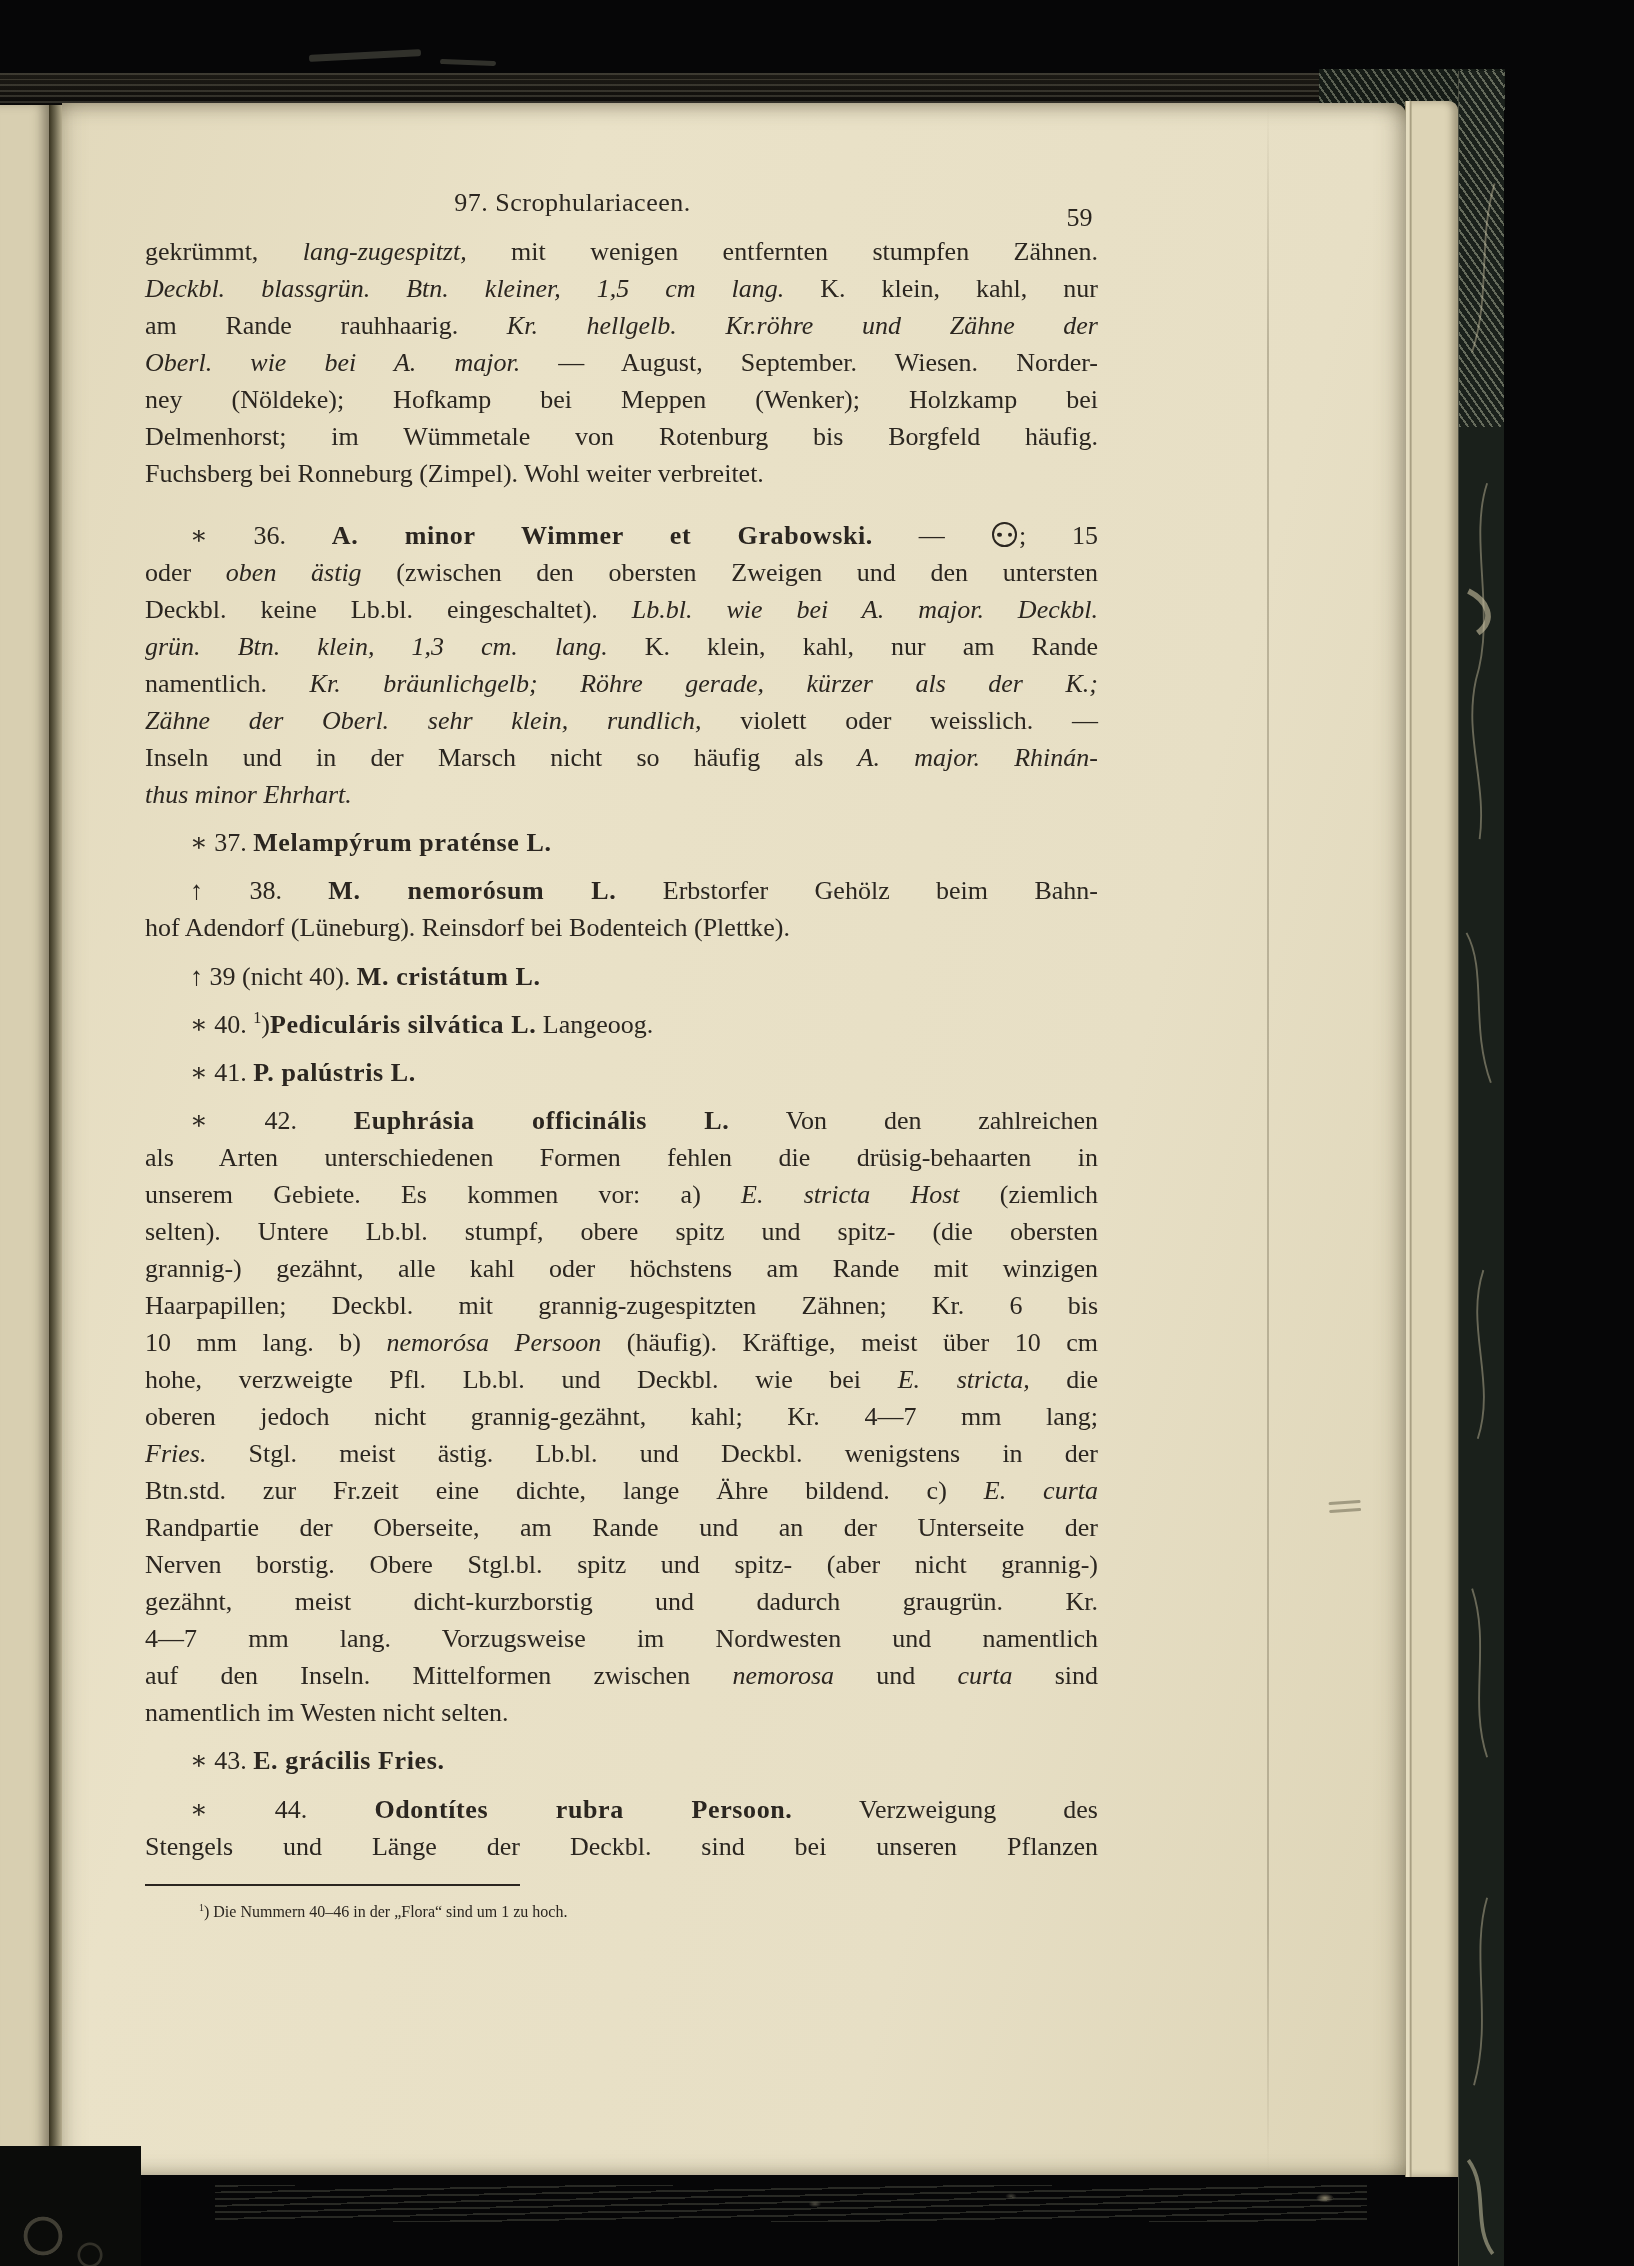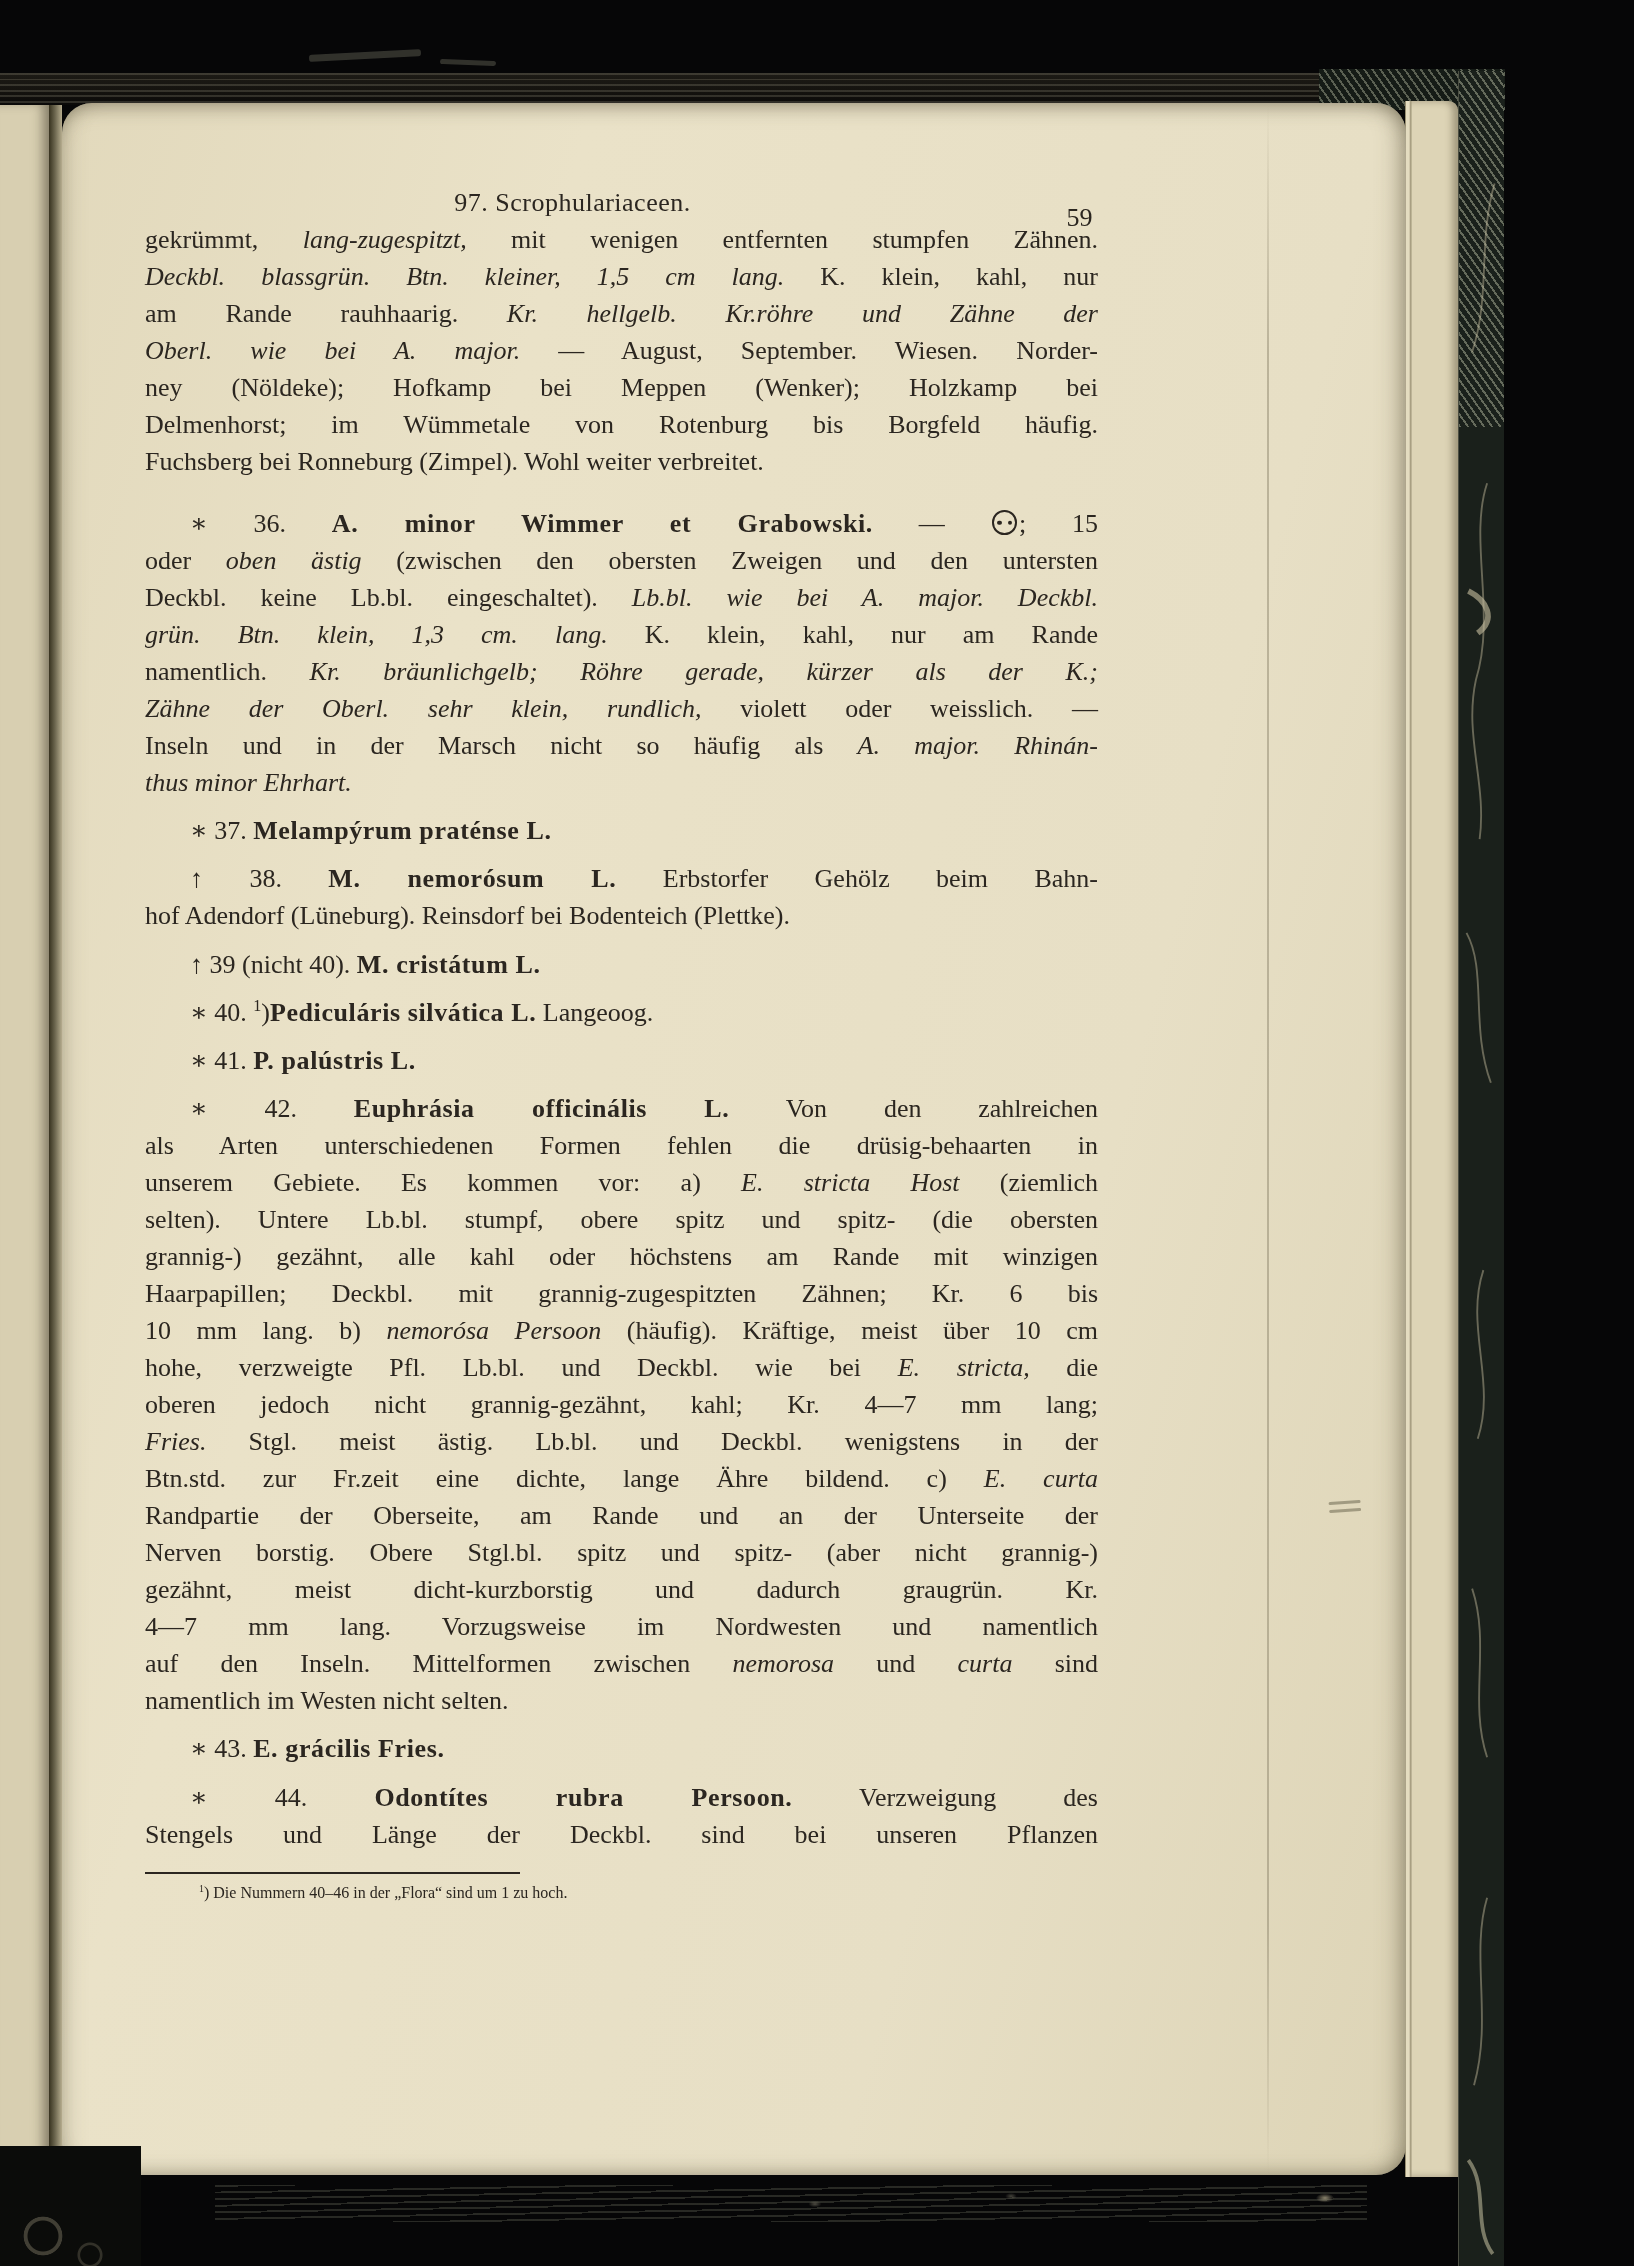--- a/index.html
+++ b/index.html
@@ -56,21 +56,20 @@
 
   .page-main{
     position:absolute;left:62px;top:103px;width:1344px;height:2072px;
     background:linear-gradient(105deg,#e2d9bc 0%,#eae2c8 28%,#e7dfc5 70%,#ddd4b6 100%);
     box-shadow:
       inset -17px 0 24px -13px rgba(90,82,60,.55),
       inset 0 15px 22.5px -15px rgba(90,82,60,.6),
       inset 0 -15px 22.5px -17px rgba(90,82,60,.5),
       inset 17px 0 24px -17px rgba(90,82,60,.35);
     border-top-right-radius:13px;
-    border-radius:30px;
   }
   .crease{
     position:absolute;left:1205px;top:0;width:1.9px;height:100%;
     background:linear-gradient(180deg,rgba(120,112,88,0),rgba(120,112,88,.40) 12%,rgba(120,112,88,.40) 88%,rgba(120,112,88,0));
   }
   .fore-edge-mark{position:absolute;left:1267px;top:1398px;width:32px;height:15px;transform:rotate(-4deg);}
   .fore-edge-mark::before,.fore-edge-mark::after{
     content:"";position:absolute;left:0;width:100%;height:2.8px;background:rgba(110,104,80,.55);border-radius:1.9px;
   }
   .fore-edge-mark::after{top:8.4px;}
@@ -94,21 +93,21 @@
 
   
   .text-column{
     position:absolute;left:83px;top:0;width:953px;
     color:#2b2620;font-size:26px;line-height:37px;
   }
   .page-header{position:relative;margin-top:81px;height:37px;text-align:center;}
   .running-title{display:inline-block;transform:translateX(-49px);letter-spacing:0.5px;}
   .page-number{position:absolute;right:5.6px;top:15px;}
 
-  .block{margin-top:0;}
+  .block{margin-top:12px;}
   .block.item{margin-top:11.2px;}
   .block.item36{margin-top:25px;}
   .line{text-align:left;white-space:normal;}
   .line.j{text-align:justify;text-align-last:justify;}
   .line.ind{text-indent:45px;}
   .sr{font-style:normal;}
   .si{font-style:italic;}
   .sb{font-weight:bold;letter-spacing:0.6px;}
   .ssup{vertical-align:super;font-size:0.62em;line-height:0;}
   .sym-circle{

